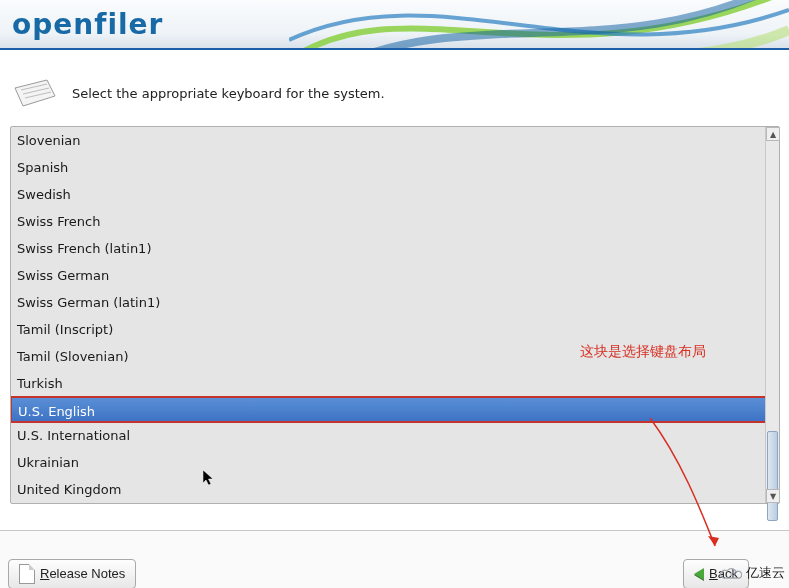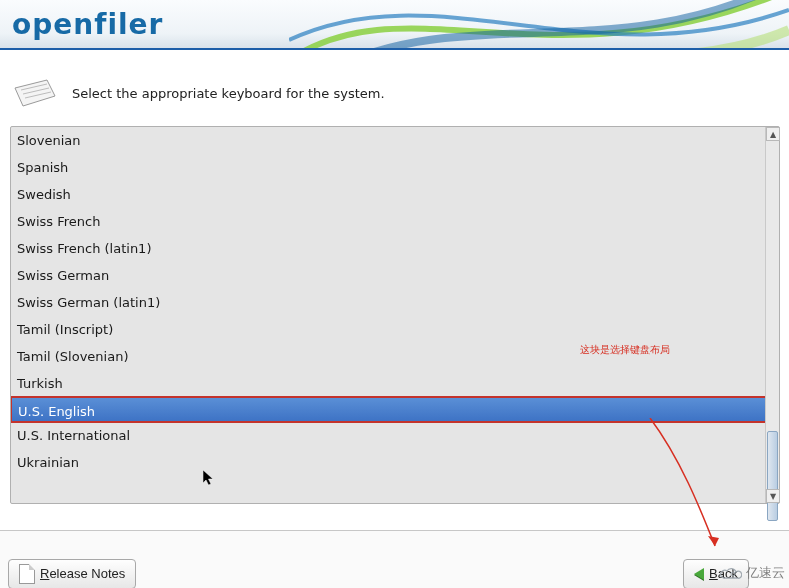--- a/index.html
+++ b/index.html
@@ -28,23 +28,23 @@
   .footer { position: absolute; left: 0; bottom: 0; width: 789px; height: 58px; border-top: 1px solid #c7c7c7; background: #fafafa; display: flex; align-items: center; padding: 0 8px; }
   .btn-3d { height: 30px; display: inline-flex; align-items: center; gap: 5px; padding: 0 10px; background: linear-gradient(180deg, #fefefe, #e7e7e7); border: 1px solid #a8a8a8; border-radius: 4px; cursor: pointer; font-size: 13px; color: #222; margin-top: 28px; }
   .btn-3d .u { text-decoration: underline; }
   .footer .spacer { flex: 1; }
   .footer .back { margin-right: 10px; }
   .next { opacity: 0.85; border-color: #7fa6d0; background: linear-gradient(180deg,#f5faff,#e1ecf6); }
   .arrow-left { width: 0; height: 0; border-top: 6px solid transparent; border-bottom: 6px solid transparent; border-right: 10px solid #49a83b; filter: drop-shadow(0 1px 0 #2d6b23); }
   .doc-icon { width: 16px; height: 20px; background: #fff; border: 1px solid #999; position: relative; }
   .doc-icon::after { content: ""; position: absolute; right: -1px; top: -1px; width: 0; height: 0; border-top: 6px solid #fafafa; border-left: 6px solid #ccc; }
   .cursor { position: absolute; left: 203px; top: 470px; width: 12px; height: 18px; pointer-events: none; }
-  .annotation-text { position: absolute; color: #d72f22; font-size: 10px; font-family: "SimSun","Microsoft YaHei",sans-serif; }
+  .annotation-text { position: absolute; color: #d72f22; font-size: 14px; font-family: "SimSun","Microsoft YaHei",sans-serif; }
   .annotation-arrow { position: absolute; pointer-events: none; }
-  .watermark { position: absolute; right: 4px; bottom: 6px; color: #737373; font-size: 13px; display: flex; align-items: center; gap: 4px; opacity: 0.9; }
+  .watermark { position: absolute; right: 4px; bottom: 6px; color: #000000; font-size: 13px; display: flex; align-items: center; gap: 4px; opacity: 0.9; }
   .watermark .cloud { width: 22px; height: 14px; }
 </style>
 </head>
 <body>
 
 <div class="header">
   <div class="swirls">
     <svg viewBox="0 0 500 110" preserveAspectRatio="none">
       <path d="M0,90 C120,10 260,120 500,20" stroke="#8fd14a" stroke-width="6" fill="none" opacity="0.9"></path>
       <path d="M0,70 C150,0 300,110 500,40" stroke="#2a7fc1" stroke-width="4" fill="none" opacity="0.7"></path>
@@ -76,20 +76,21 @@
         <div class="listbox-item">Swiss French</div>
         <div class="listbox-item">Swiss French (latin1)</div>
         <div class="listbox-item">Swiss German</div>
         <div class="listbox-item">Swiss German (latin1)</div>
         <div class="listbox-item">Tamil (Inscript)</div>
         <div class="listbox-item">Tamil (Slovenian)</div>
         <div class="listbox-item">Turkish</div>
         <div class="listbox-item selected">U.S. English</div>
         <div class="listbox-item">U.S. International</div>
         <div class="listbox-item">Ukrainian</div>
+        <div class="listbox-item">United Kingdom</div>
       </div>
     <div class="vscroll">
       <div class="btn up">▲</div>
       <div class="track">
         <div class="thumb"></div>
       </div>
       <div class="btn down">▼</div>
     </div>
   </div>
 </div>

